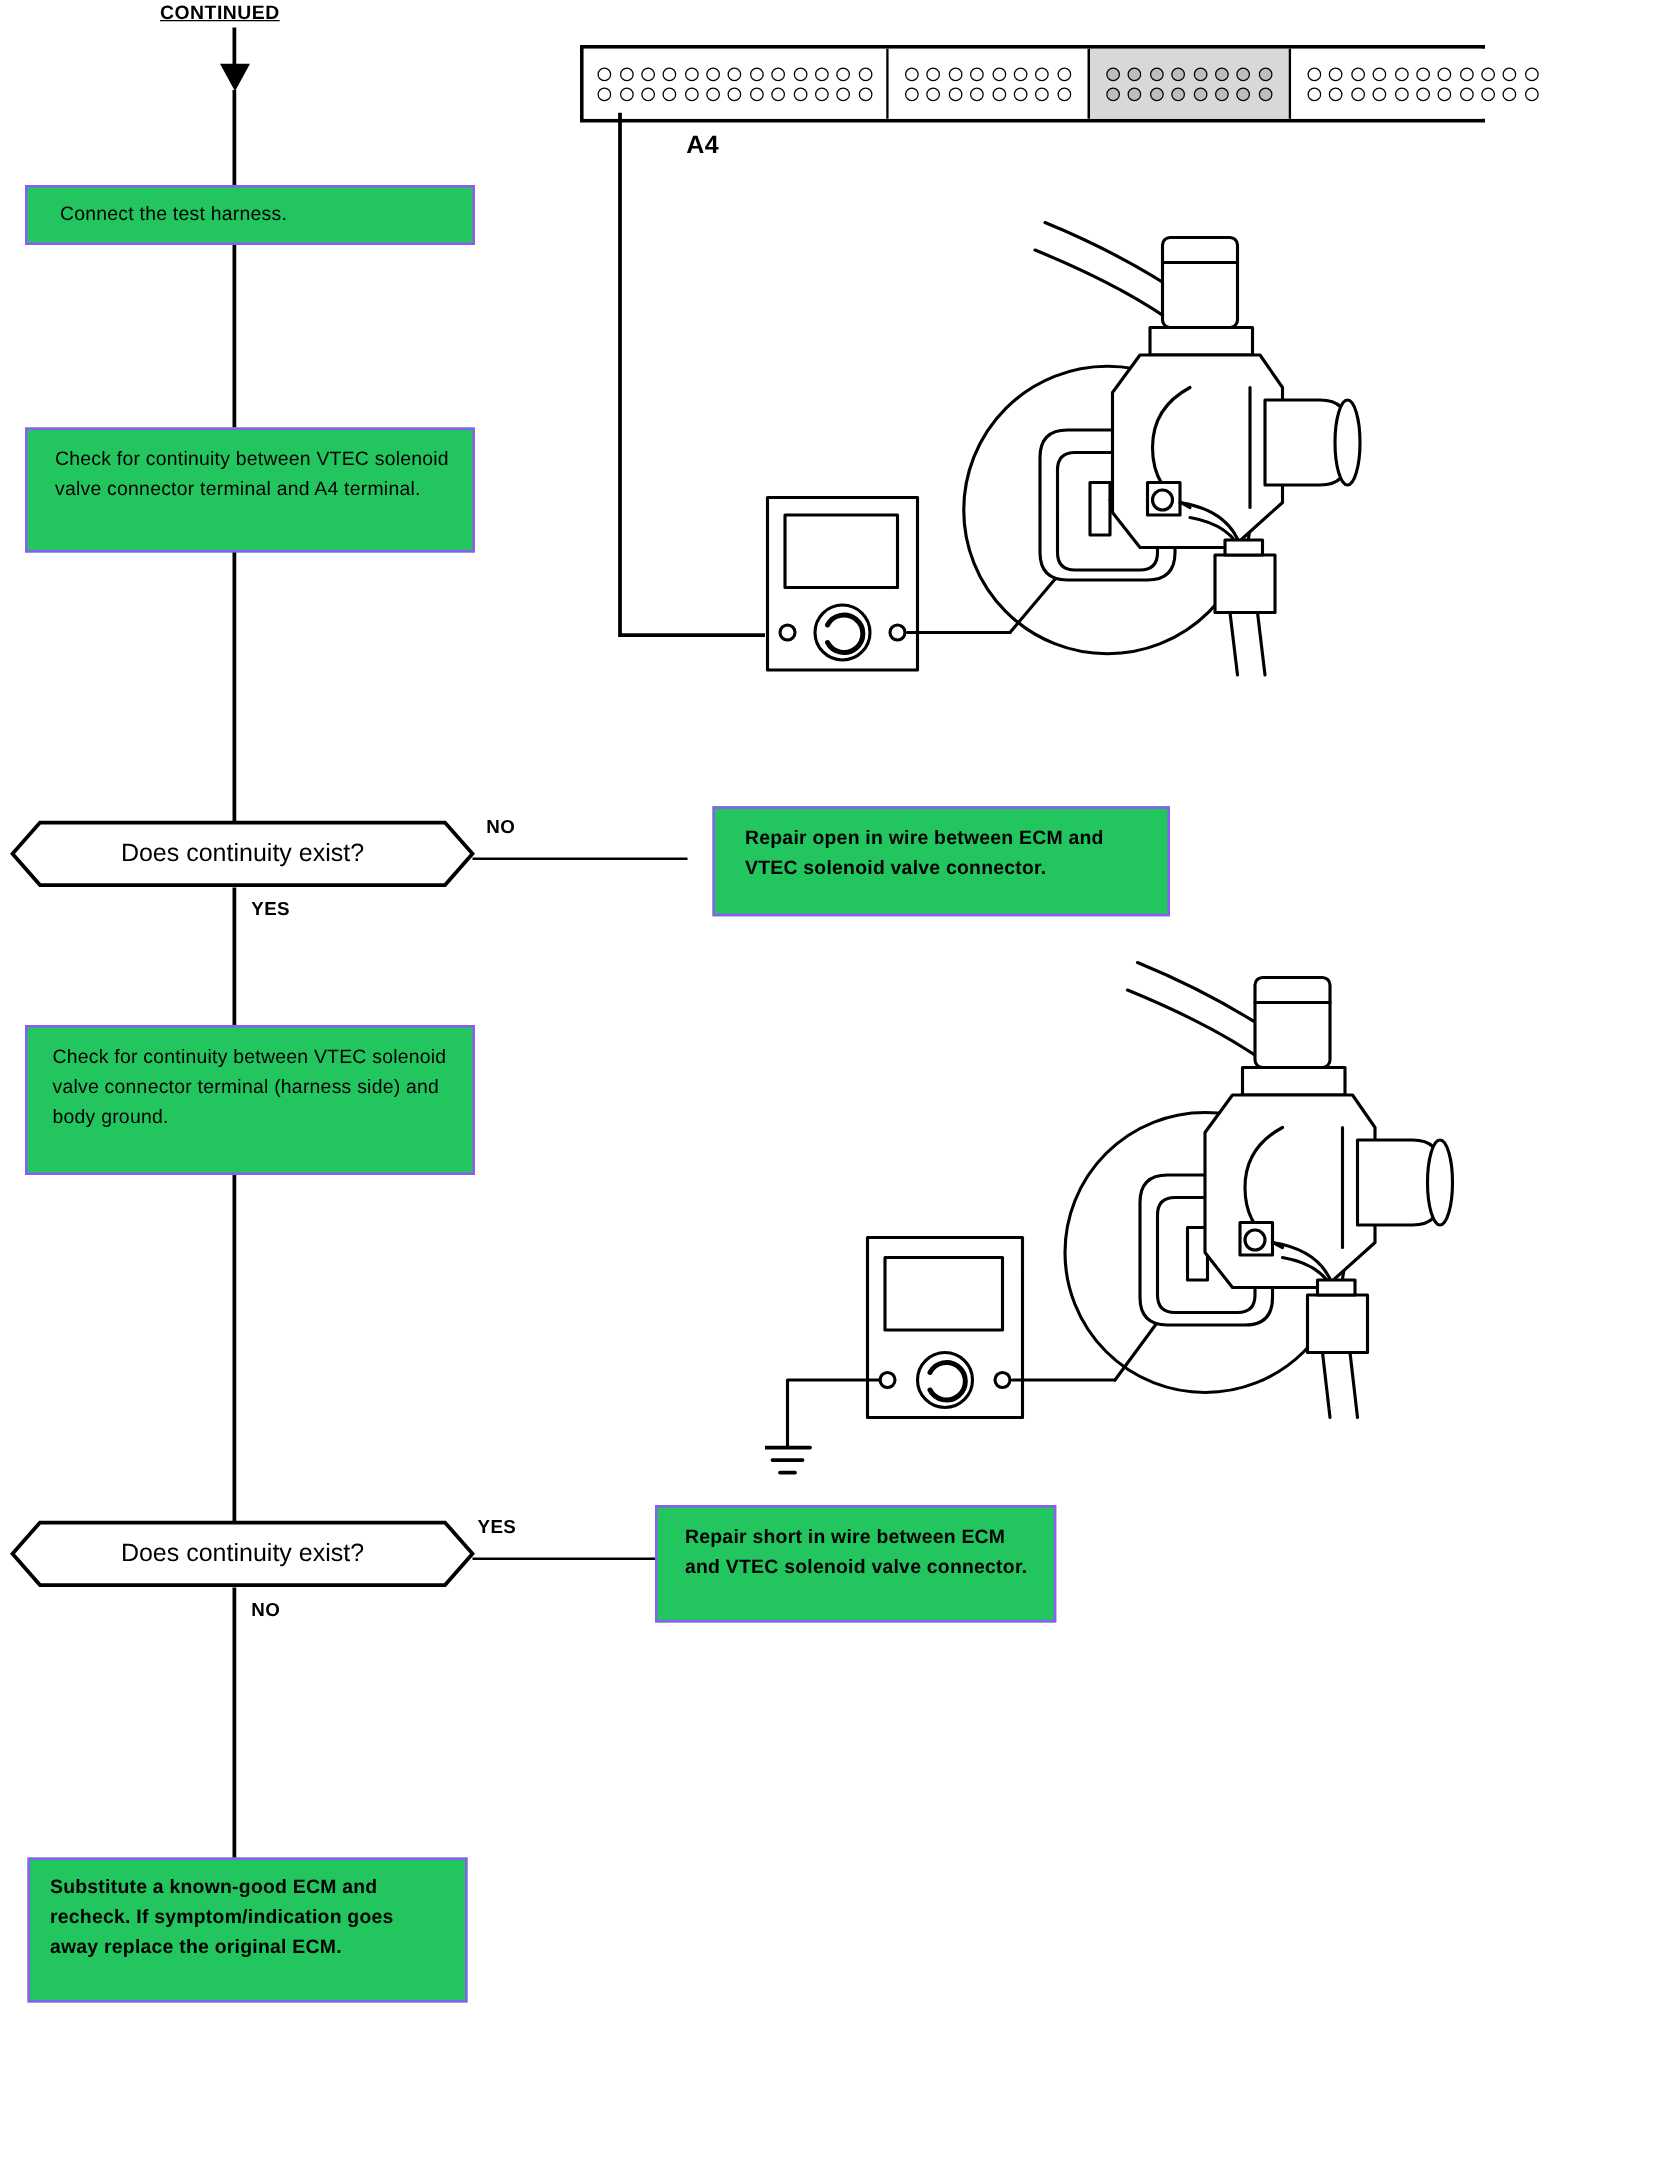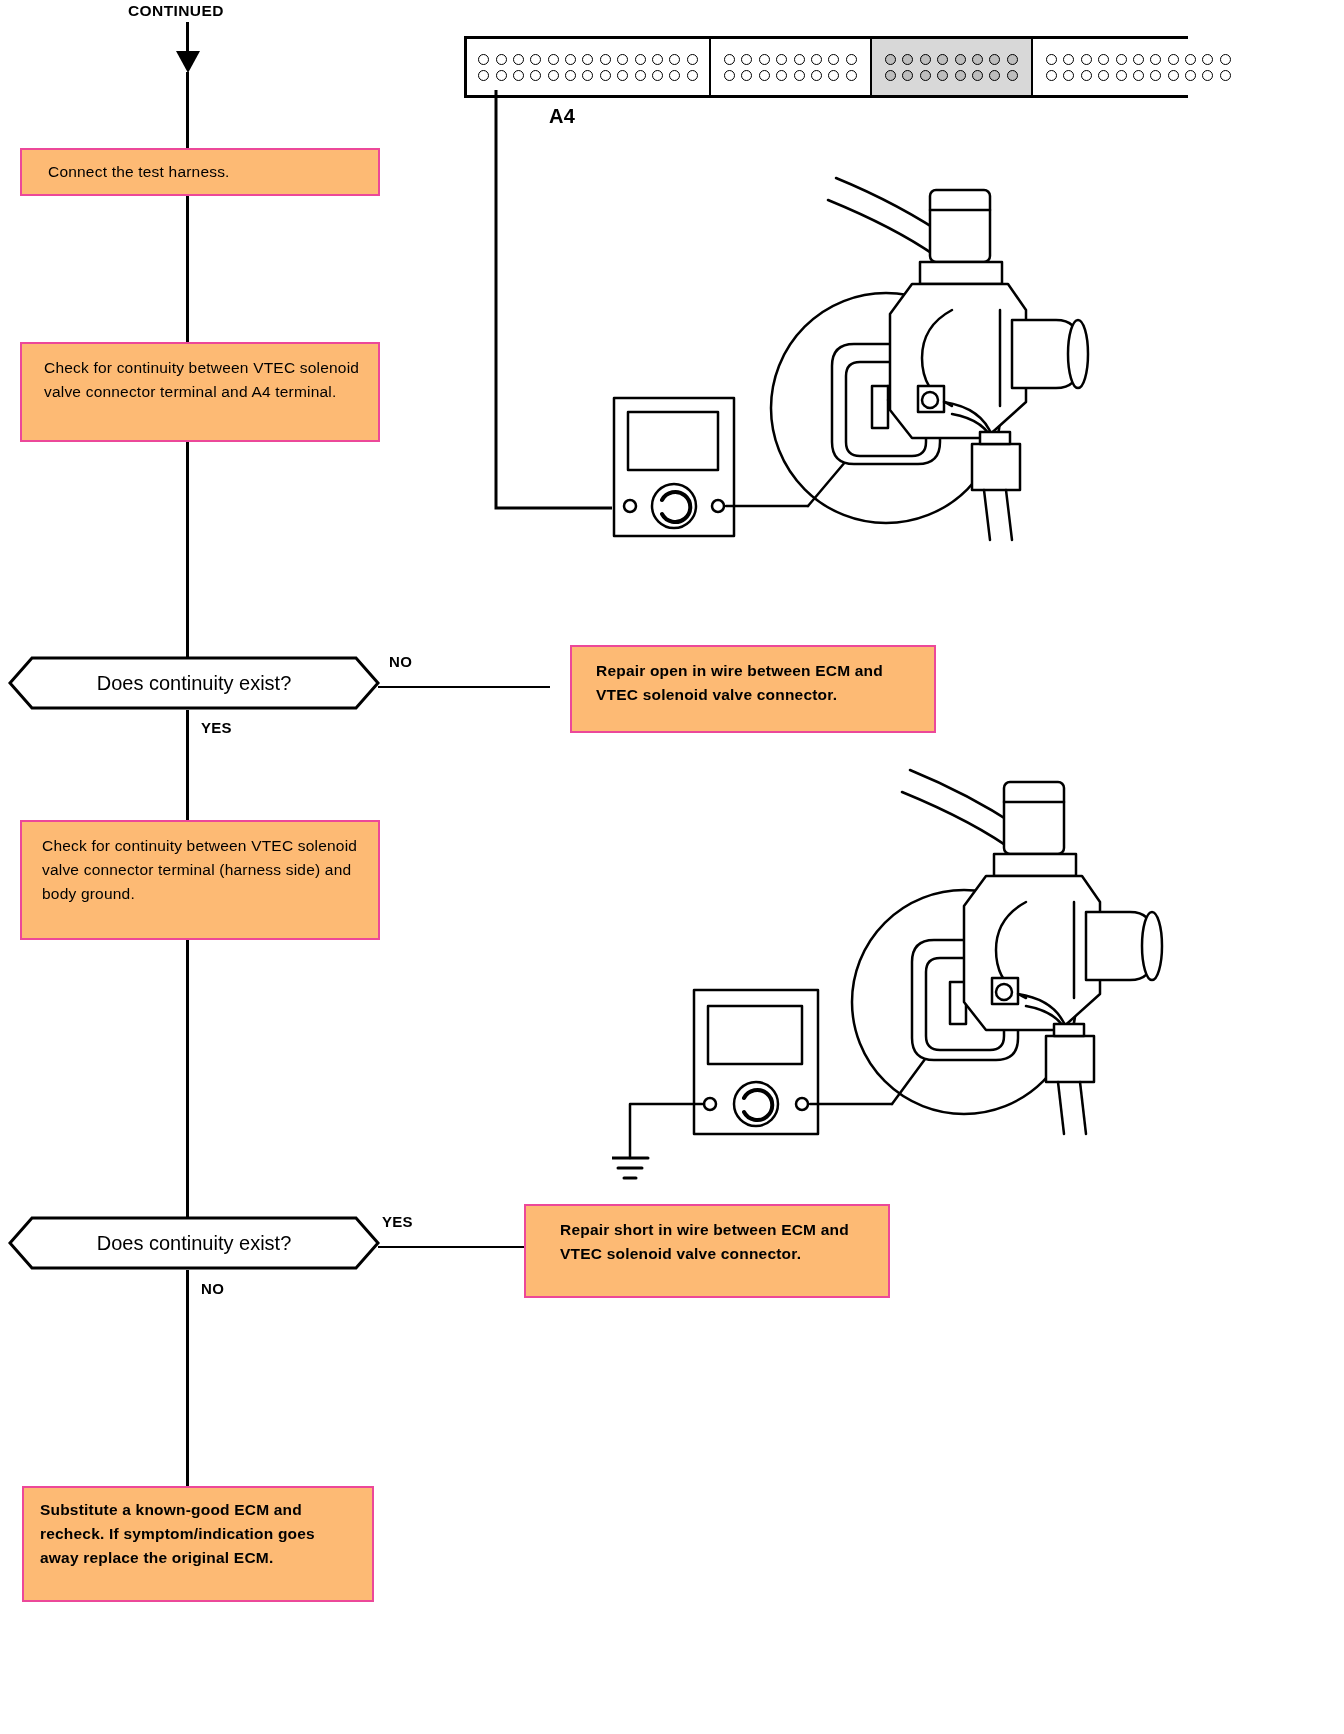--- a/index.html
+++ b/index.html
@@ -1,21 +1,21 @@
 <!DOCTYPE html>
 <html><head>
 <meta charset="utf-8">
 <style>
   html,body{margin:0;padding:0;background:#fff;}
   body{width:1344px;height:1734px;position:relative;font-family:"Liberation Sans",sans-serif;color:#000;overflow:hidden;}
   .abs{position:absolute;}
-  .box{border:2px solid #ec4899;background:#fdba74;box-sizing:border-box;}
+  .box{border:2px solid #8b5cf6;background:#22c55e;box-sizing:border-box;}
   .boxtext{font-size:15.5px;line-height:20px;letter-spacing:.2px;padding:8px 10px;box-sizing:border-box;}
   .bold{font-weight:bold;}
-  .title{font-weight:bold;font-size:15.5px;letter-spacing:.4px;}
+  .title{font-weight:bold;font-size:15.5px;letter-spacing:.4px;text-decoration:underline;}
   .label{font-size:15px;font-weight:bold;letter-spacing:.3px;}
   .vline{background:#000;width:3px;}
   .hline{background:#000;height:2px;}
   .dia-wrap{position:absolute;}
   .dia{width:100%;height:100%;display:block;}
   .hexlabel{position:absolute;left:0;top:0;width:100%;height:100%;display:flex;align-items:center;justify-content:center;font-size:20px;}
   .connrow{display:flex;align-items:center;}
   .dot{width:11px;height:11px;border:1.6px solid #000;border-radius:50%;box-sizing:border-box;margin:0 3.2px;background:#fff;}
   .dot.shaded{background:#bdbdbd;}
   .cgroup{border:2px solid #000;box-sizing:border-box;padding:5px 5px;display:flex;flex-direction:column;gap:5px;background:#fff;}
@@ -66,21 +66,21 @@
     <polygon points="24,2 348,2 370,27 348,52 24,52 2,27" fill="#fff" stroke="#000" stroke-width="3"></polygon>
   </svg>
   <div class="hexlabel">Does continuity exist?</div>
 </div>
 
 <div class="abs label" style="left:382px;top:1213px;">YES</div>
 <div class="abs label" style="left:201px;top:1280px;">NO</div>
 
 <div class="abs hline" style="left:378px;top:1246px;width:148px;"></div>
 
-<div class="abs box boxtext bold" style="left:524px;top:1204px;width:366px;height:94px;padding:12px 14px 0 34px;line-height:24px;">Repair short in wire between ECM and VTEC solenoid valve connector.</div>
+<div class="abs box boxtext bold" style="left:524px;top:1204px;width:321px;height:94px;padding:12px 14px 0 22px;line-height:24px;">Repair short in wire between ECM and VTEC solenoid valve connector.</div>
 
 <div class="abs vline" style="left:186px;top:1270px;height:218px;"></div>
 
 <div class="abs box boxtext bold" style="left:22px;top:1486px;width:352px;height:116px;padding:10px 16px 16px 16px;line-height:24px;">Substitute a known-good ECM and recheck. If symptom/indication goes away replace the original ECM.</div>
 
 <div class="abs" style="left:464px;top:36px;width:724px;height:62px;border:3px solid #000;background:#fff;display:flex;align-items:center;box-sizing:border-box;padding:0;">
   <div class="cgroup" style="height:100%;border:none;border-right:2px solid #000;justify-content:center;padding-left:8px;padding-right:8px;">
     <div class="connrow">
       <span class="dot"></span>
         <span class="dot"></span>

